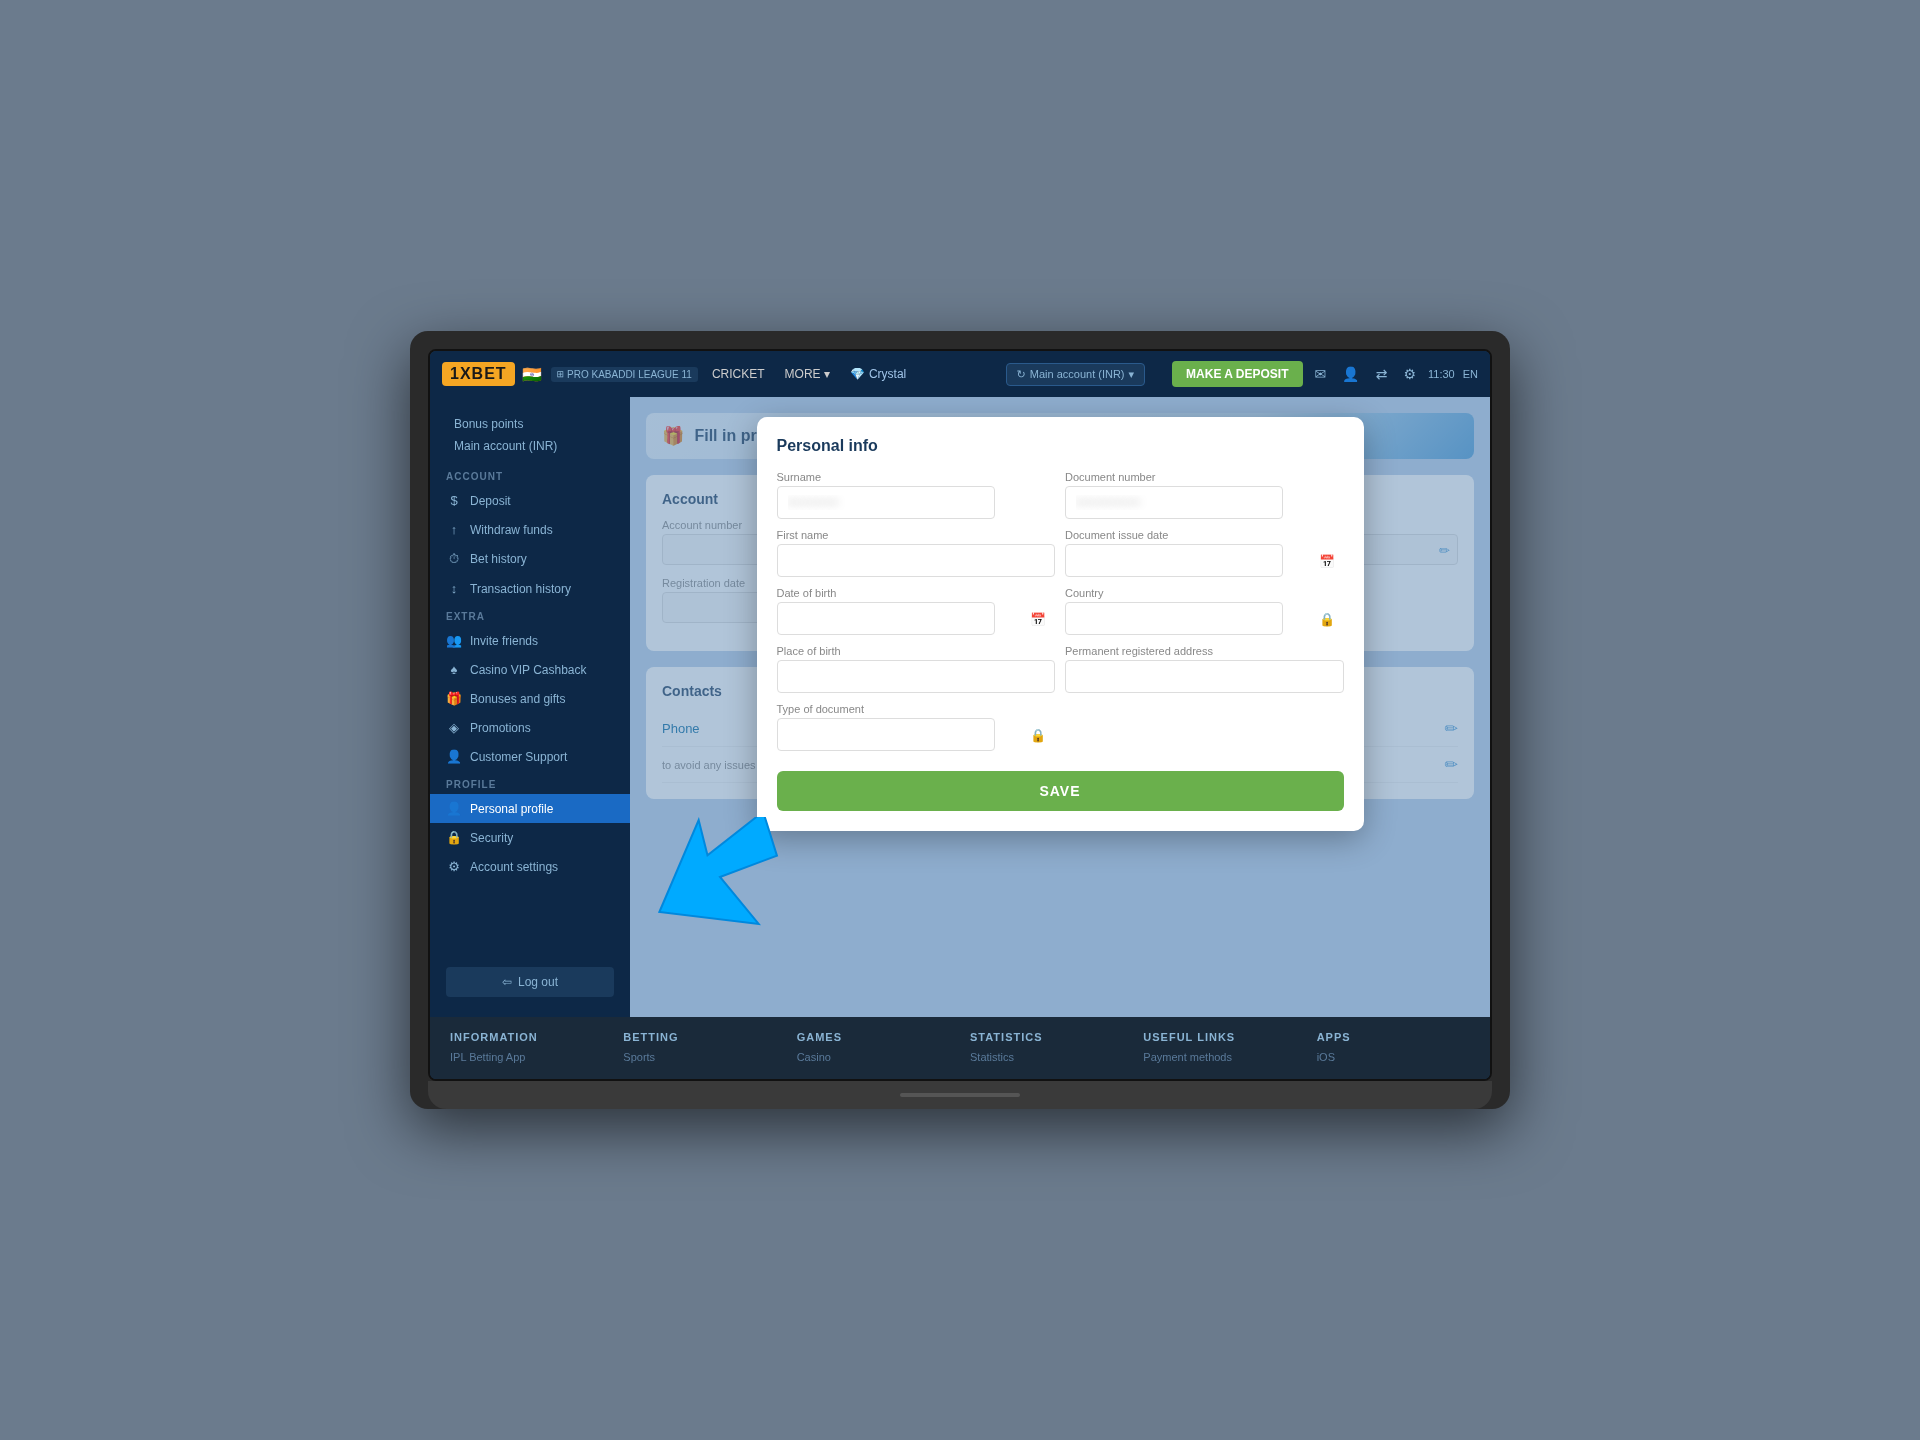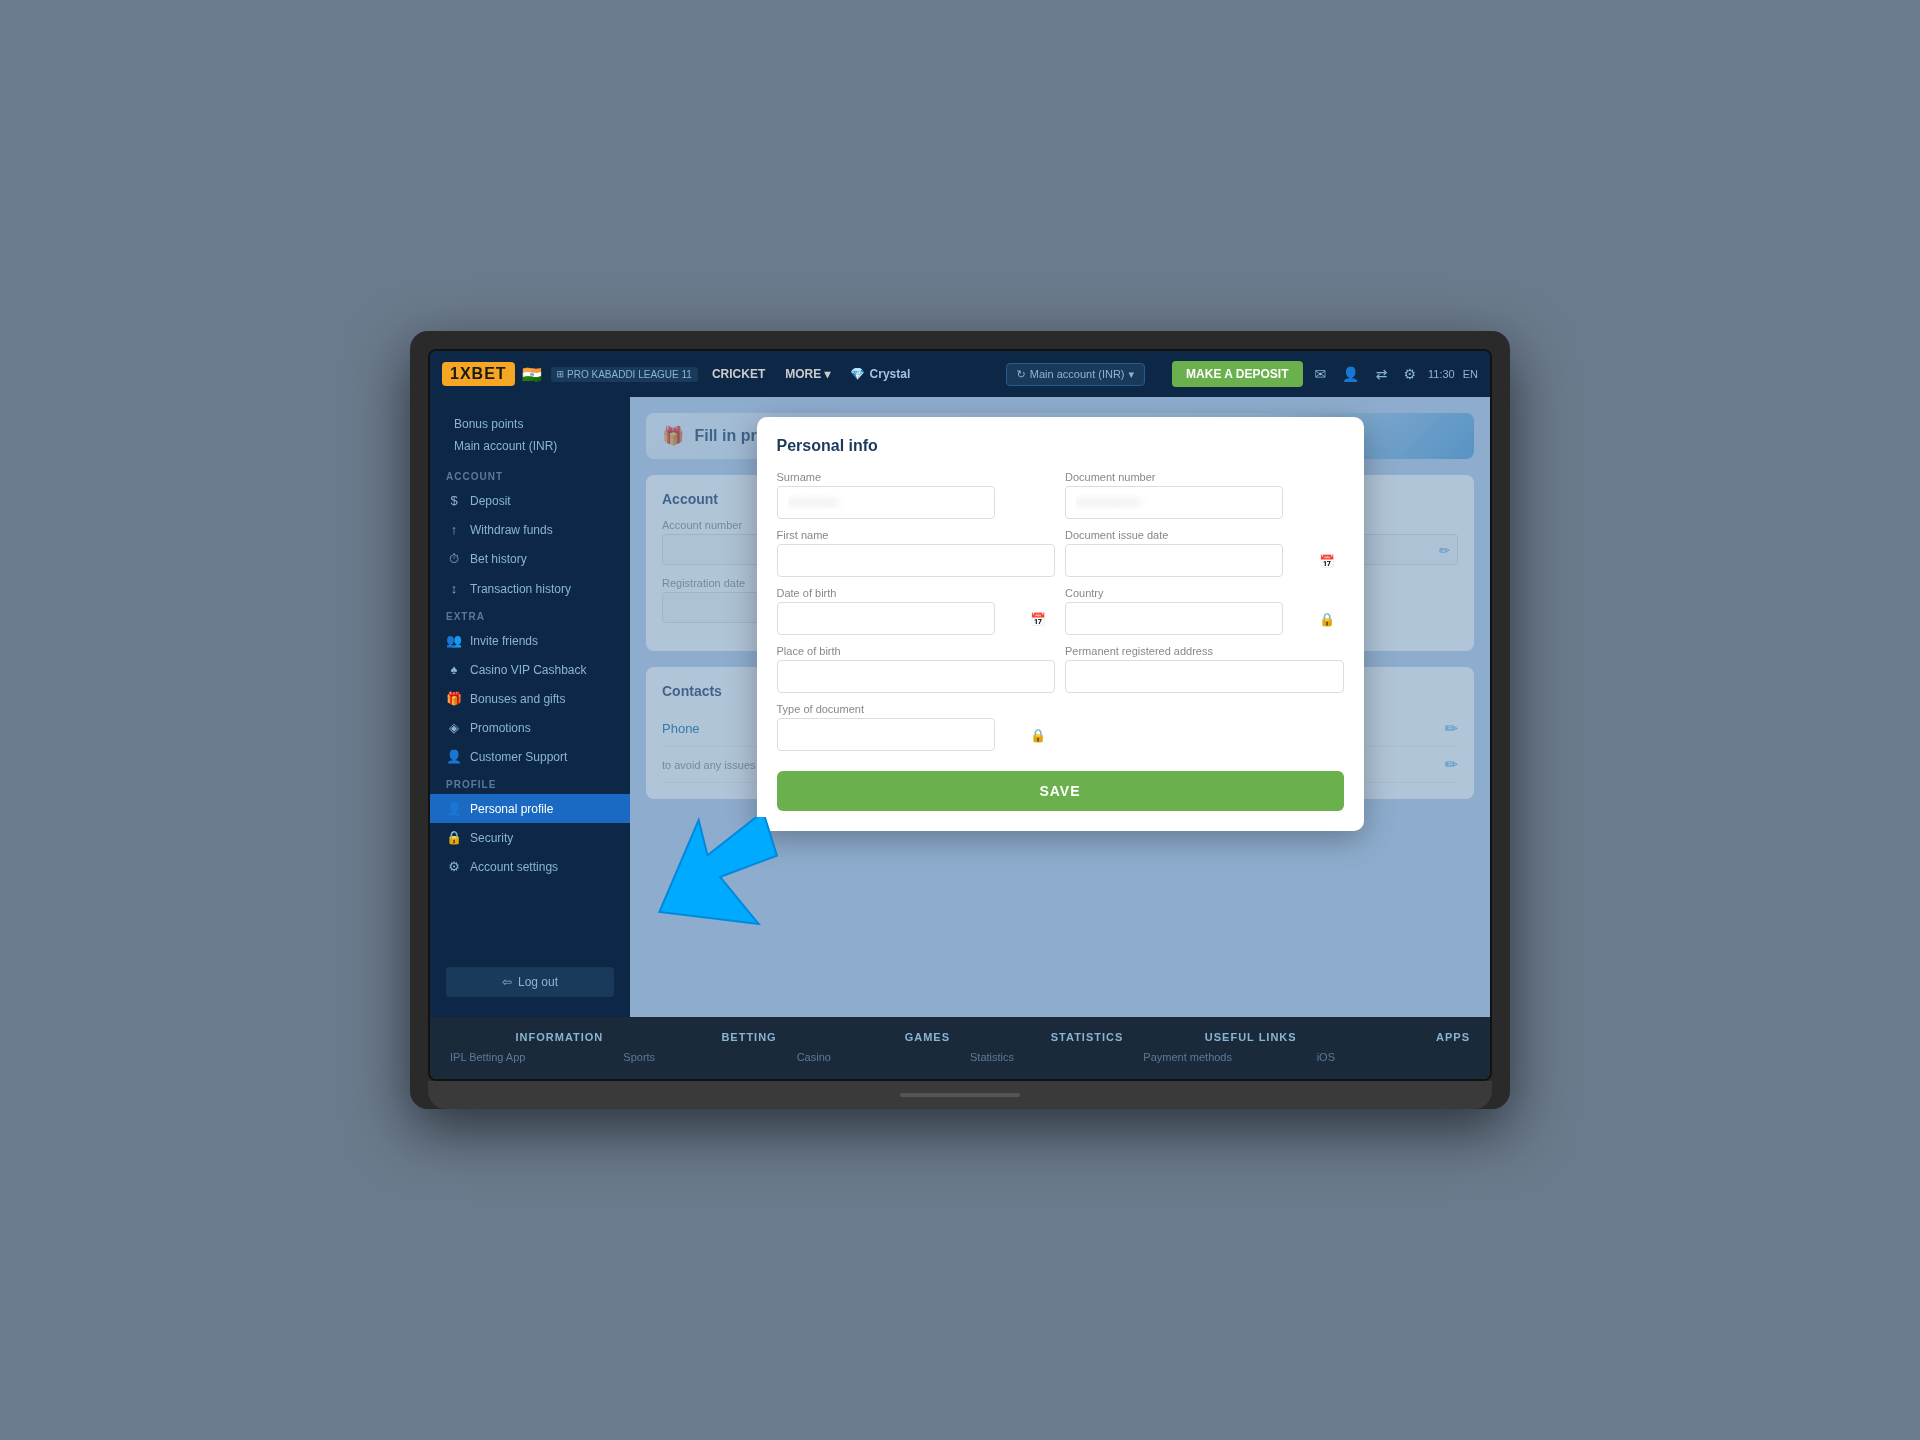--- a/index.html
+++ b/index.html
@@ -61,21 +61,20 @@
       align-items: center;
       gap: 3px;
     }
 
     .nav-link {
       color: #ccc;
       font-size: 12px;
       cursor: pointer;
       padding: 0 6px;
       white-space: nowrap;
-      font-weight: bold;
     }
 
     .nav-crystal {
       display: flex;
       align-items: center;
       gap: 4px;
       color: #a0c4e8;
       font-size: 12px;
     }
 
@@ -430,21 +429,20 @@
       gap: 20px;
     }
 
     .footer-col-title {
       color: #8ab4d4;
       font-size: 11px;
       font-weight: bold;
       letter-spacing: 1px;
       text-transform: uppercase;
       margin-bottom: 6px;
-      text-align: right;
     }
 
     .footer-link {
       color: #5a7a9a;
       font-size: 11px;
       display: block;
       cursor: pointer;
       padding: 2px 0;
     }
 

